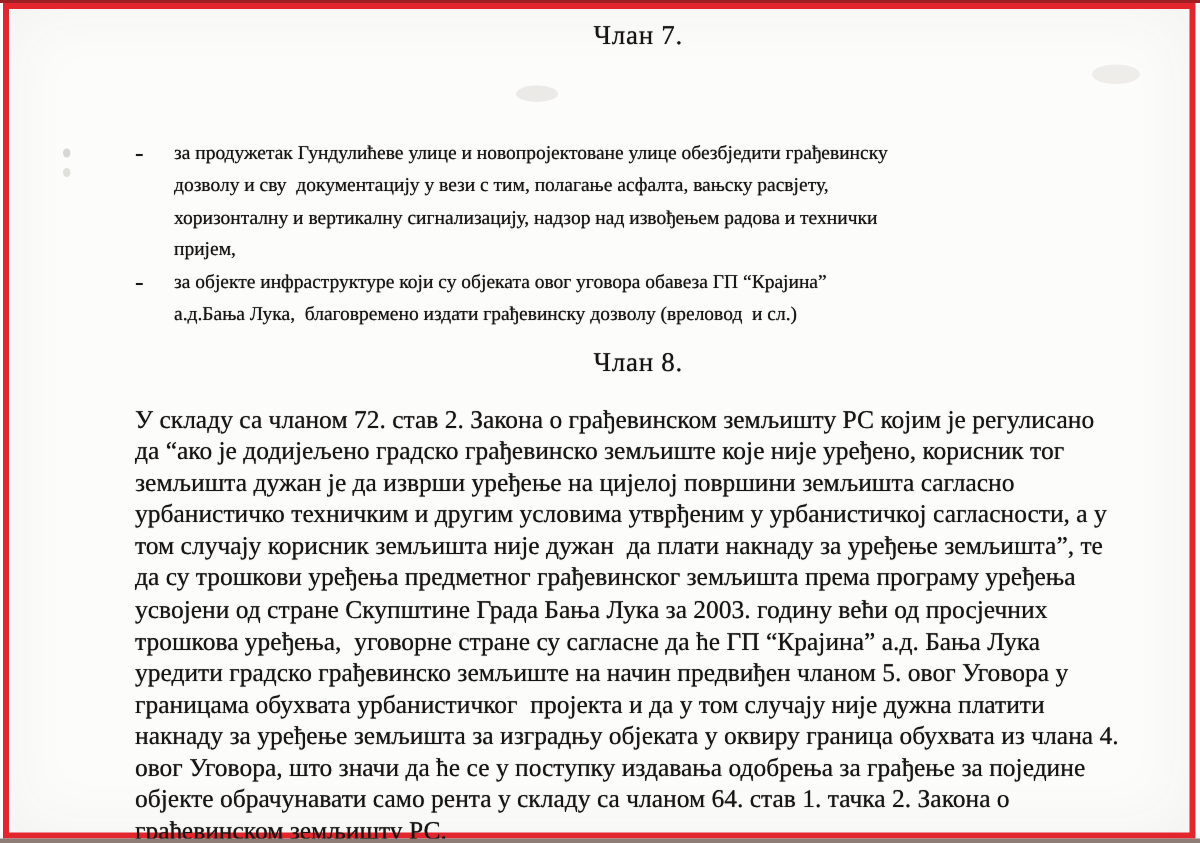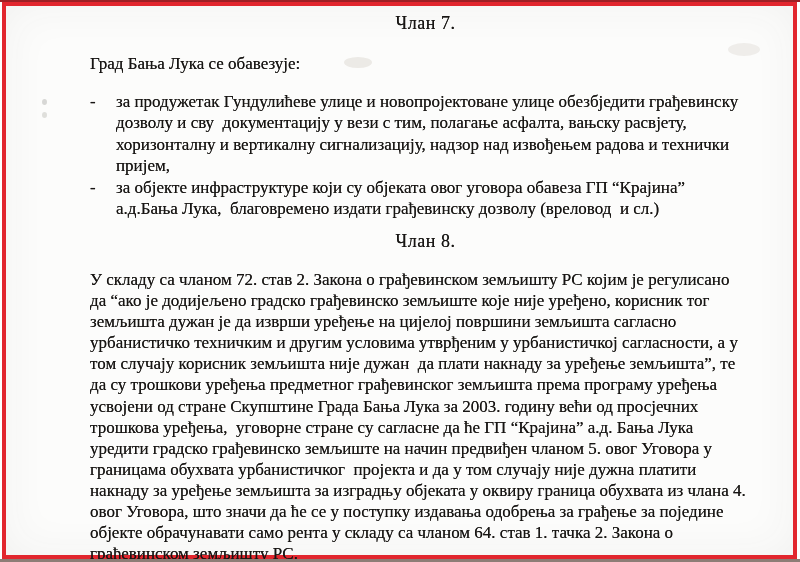--- a/index.html
+++ b/index.html
@@ -69,21 +69,21 @@
     width: 26px;
     flex: 0 0 26px;
     color: #171513;
     text-shadow: 0 0 0.6px rgba(25,22,20,0.8);
     font-size: 17px;
   }
   .bullet .btext {
     white-space: pre;
     color: #171513;
     text-shadow: 0 0 0.6px rgba(25,22,20,0.8);
-    font-size: 17px;
+    font-size: 13px;
   }
   .para {
     top: 263px; left: 84px;
     line-height: 21.1px;
     white-space: pre;
   }
   
   .artifact {
     position: absolute;
     border-radius: 50%;
@@ -110,21 +110,20 @@
 <body>
 
 <div class="stage">
 
   <div class="top-edge"></div>
 
   <div class="frame">
 
     <div class="scan-text heading h-art7">Члан 7.</div>
 
-    <div class="scan-text intro">Град Бања Лука се обавезује:</div>
 
     <div class="bullet-list">
 
       <div class="bullet">
         <span class="marker">-</span>
         <span class="btext">за продужетак Гундулићеве улице и новопројектоване улице обезбједити грађевинску
 дозволу и сву  документацију у вези с тим, полагање асфалта, вањску расвјету,
 хоризонталну и вертикалну сигнализацију, надзор над извођењем радова и технички
 пријем,</span>
       </div>

